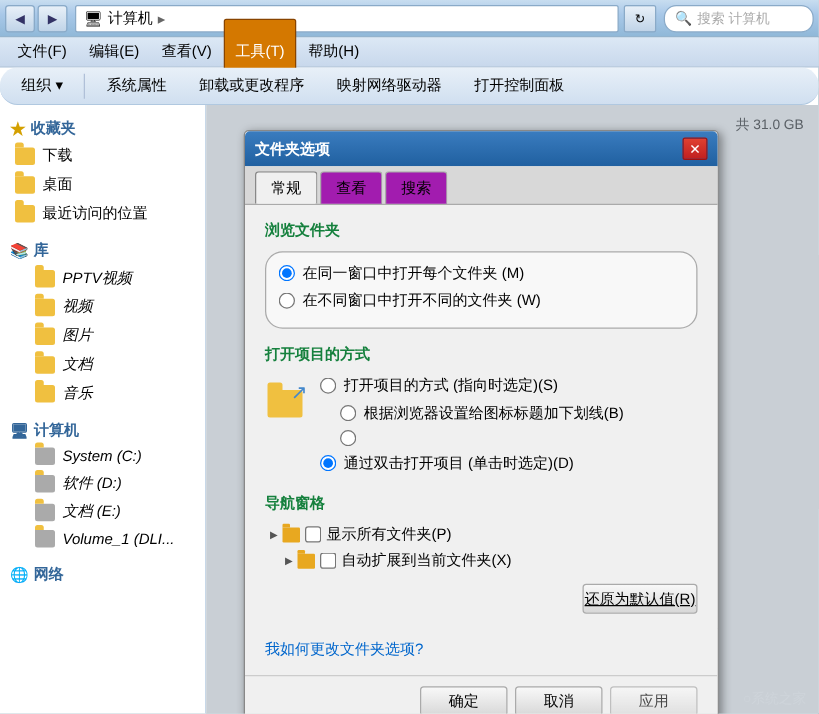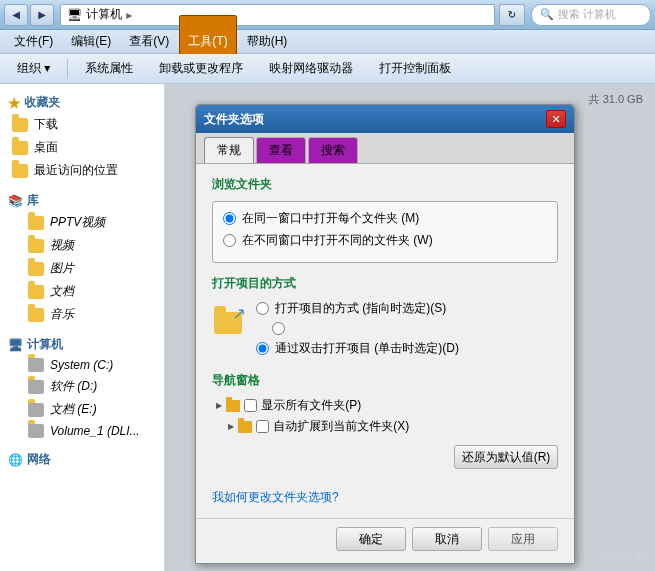--- a/index.html
+++ b/index.html
@@ -106,20 +106,21 @@
 
     
     .toolbar {
       background: linear-gradient(to bottom, #e8f0f8, #d0dff0);
       height: 30px;
       display: flex;
       align-items: center;
       padding: 0 8px;
       border-bottom: 1px solid #b0c8e0;
       gap: 8px;
+      border-radius: 14px;
     }
 
     .toolbar-btn {
       display: flex;
       align-items: center;
       gap: 4px;
       padding: 2px 8px;
       cursor: pointer;
       border-radius: 2px;
       font-size: 12px;
@@ -296,21 +297,21 @@
 
     .section-title {
       font-size: 12px;
       font-weight: bold;
       margin-bottom: 8px;
       color: #15803d;
     }
 
     .section-box {
       border: 1px solid #aaa;
-      border-radius: 3px;
+      border-radius: 14px;
       padding: 8px 10px;
       margin-bottom: 12px;
       background: #f8f8f8;
     }
 
     .radio-row {
       display: flex;
       align-items: center;
       gap: 6px;
       margin-bottom: 5px;
@@ -428,21 +429,22 @@
       border: 1px solid #aaa;
       border-radius: 3px;
       font-size: 12px;
       cursor: pointer;
       display: flex;
       align-items: center;
       justify-content: center;
     }
 
     .restore-btn {
-      width: 104px;
+      width: 92px;
+      text-decoration: underline;
     }
 
     
     .watermark {
       position: absolute;
       bottom: 5px;
       right: 10px;
       font-size: 11px;
       color: rgba(255,255,255,0.7);
       z-index: 5;
@@ -630,20 +632,24 @@
                   <span class="open-icon-arrow">↗</span>
                 </div>
               </div>
               <div class="section-right">
                 <div class="radio-row">
                   <input type="radio" name="openmode" style="">
                   <span>打开项目的方式 (指向时选定)(S)</span>
                 </div>
                 <div class="radio-row" style="padding-left:16px;">
                   <input type="radio" name="underline" style="">
+                  <span>根据浏览器设置给图标标题加下划线(B)</span>
+                </div>
+                <div class="radio-row" style="padding-left:16px;">
+                  <input type="radio" name="underline" style="">
                 </div>
                 <div class="radio-row">
                   <input type="radio" name="openmode" checked="" style="">
                   <span>通过双击打开项目 (单击时选定)(D)</span>
                 </div>
               </div>
             </div>
           </div>
 
           <div>

